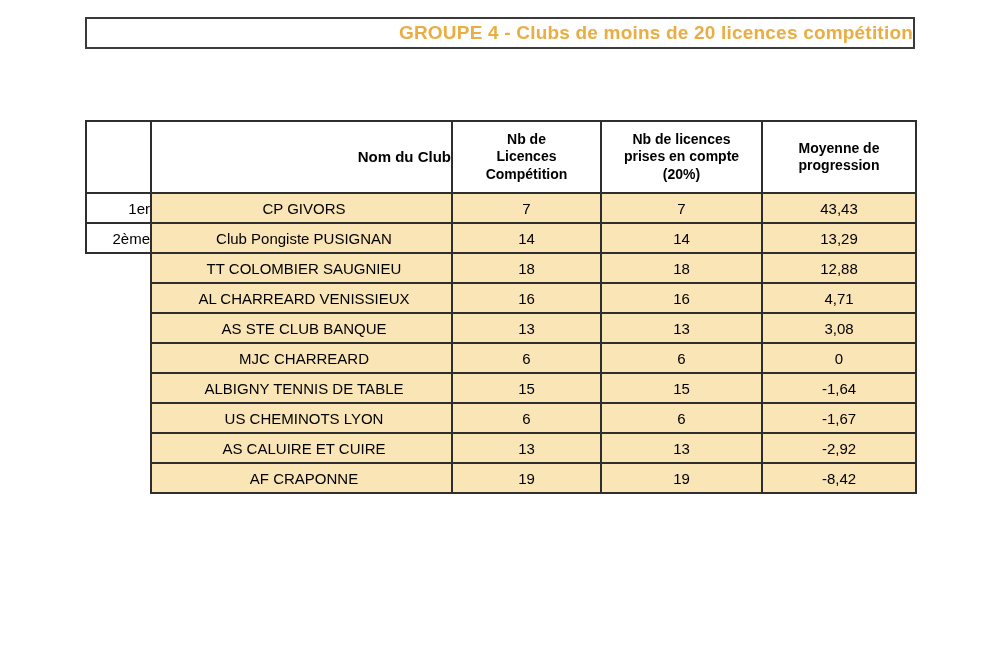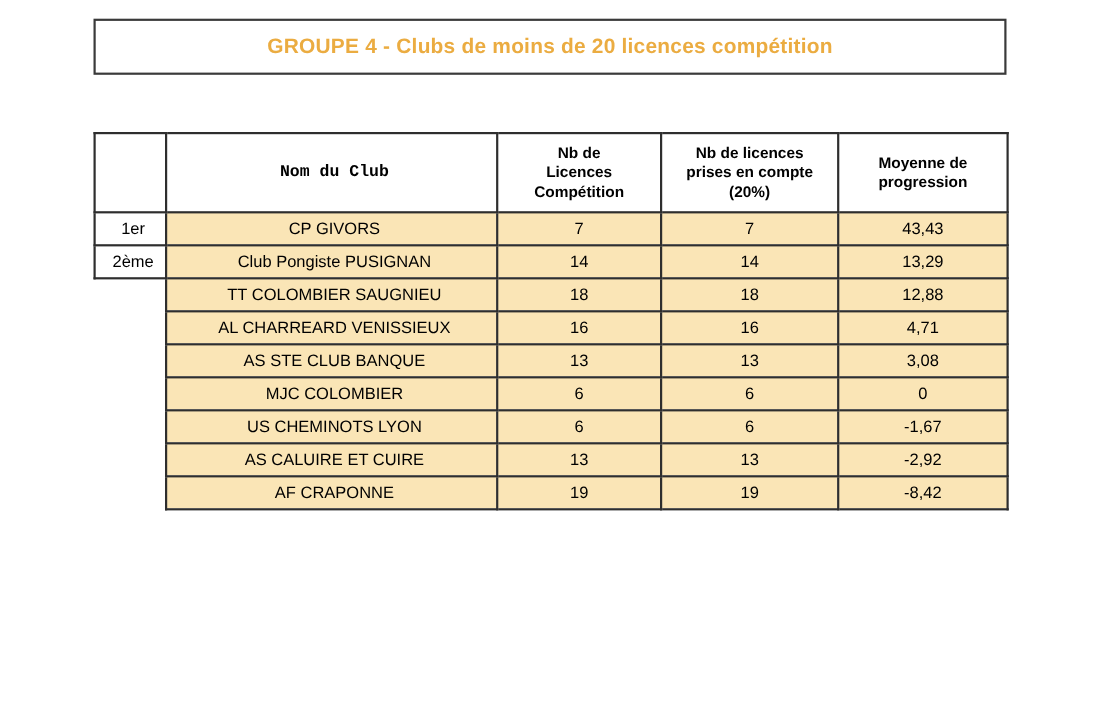--- a/index.html
+++ b/index.html
@@ -14,26 +14,26 @@
   .page {
     position: relative;
     width: 1000px;
     height: 646px;
   }
   .title-box {
     position: absolute;
     left: 85px;
     top: 17px;
     width: 830px;
-    height: 51px;
+    height: 32px;
     background: #ffffff;
     border: 2px solid #3a3a3a;
     display: flex;
     align-items: center;
-    justify-content: center;
+    justify-content: flex-end;
   }
   .title-text {
     color: #ebac41;
     font-size: 19px;
     font-weight: bold;
     letter-spacing: 0.2px;
   }
   table.clubs-table {
     position: absolute;
     left: 85px;
@@ -52,38 +52,37 @@
     background: #ffffff;
     font-weight: bold;
     font-size: 14px;
     height: 72px;
     text-align: center;
     vertical-align: middle;
     white-space: pre-line;
     line-height: 1.25;
   }
   .clubs-table thead th.club-col {
-    text-align: center;
+    text-align: right;
     padding-left: 5px;
     font-size: 15px;
-    font-family: Liberation Mono, monospace;
   }
   .clubs-table tbody td {
     height: 30px;
     background: #fae5b6;
     text-align: center;
     vertical-align: middle;
   }
   .clubs-table tbody td.club-cell {
     text-align: center;
     padding-left: 5px;
   }
   .clubs-table tbody td.rank-cell {
     background: #ffffff;
-    text-align: center;
+    text-align: right;
     padding-left: 5px;
   }
   .clubs-table tbody td.rank-cell.empty {
     border: none;
     background: transparent;
   }
 </style>
 </head>
 <body>
 
@@ -146,24 +145,31 @@
         </tr>
         <tr>
           <td class="rank-cell empty"></td>
           <td class="club-cell">AS STE CLUB BANQUE</td>
           <td class="num-cell">13</td>
           <td class="num-cell">13</td>
           <td class="num-cell">3,08</td>
         </tr>
         <tr>
           <td class="rank-cell empty"></td>
-          <td class="club-cell">MJC COLOMBIER</td>
+          <td class="club-cell">MJC CHARREARD</td>
           <td class="num-cell">6</td>
           <td class="num-cell">6</td>
           <td class="num-cell">0</td>
+        </tr>
+        <tr>
+          <td class="rank-cell empty"></td>
+          <td class="club-cell">ALBIGNY TENNIS DE TABLE</td>
+          <td class="num-cell">15</td>
+          <td class="num-cell">15</td>
+          <td class="num-cell">-1,64</td>
         </tr>
         <tr>
           <td class="rank-cell empty"></td>
           <td class="club-cell">US CHEMINOTS LYON</td>
           <td class="num-cell">6</td>
           <td class="num-cell">6</td>
           <td class="num-cell">-1,67</td>
         </tr>
         <tr>
           <td class="rank-cell empty"></td>

